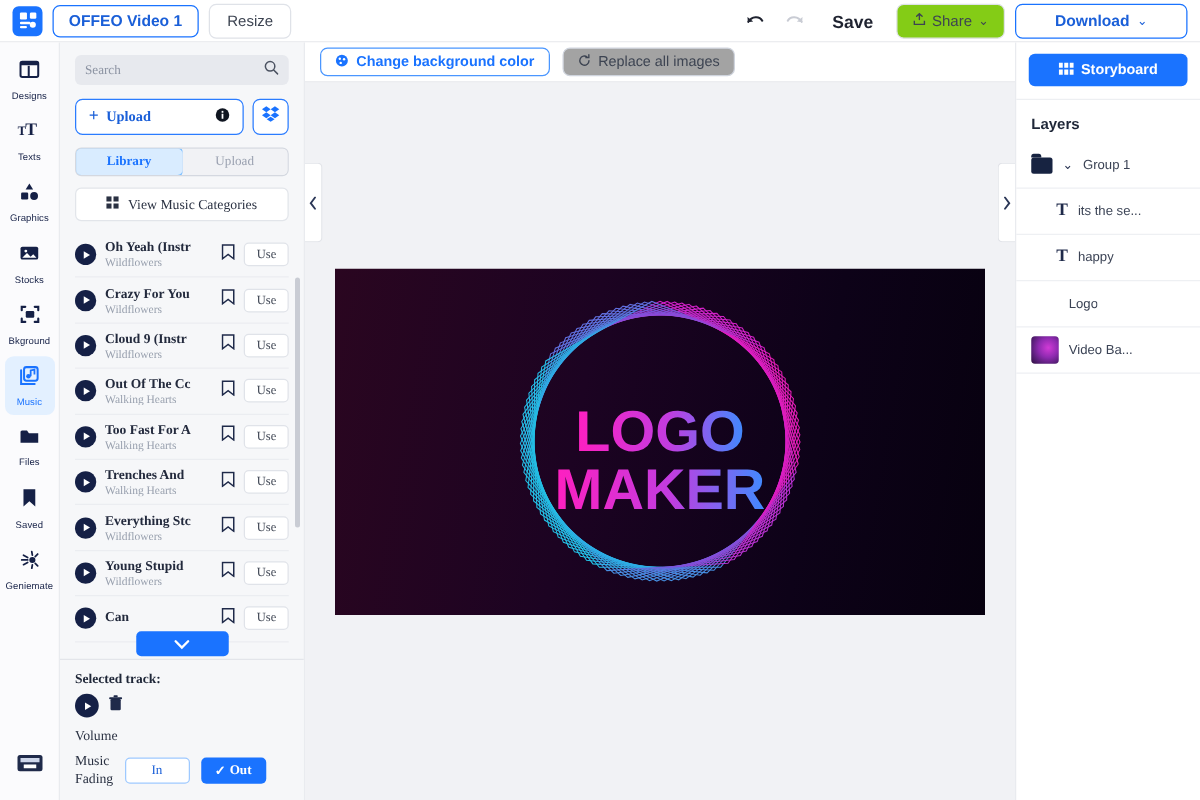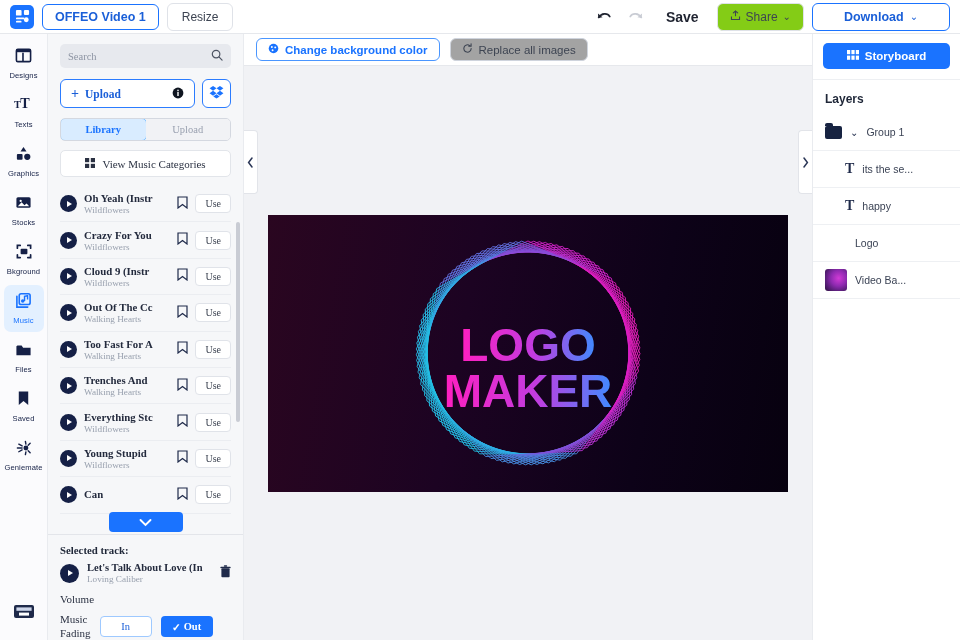--- a/index.html
+++ b/index.html
@@ -152,21 +152,21 @@
   }
   .more-btn {
     position: absolute; left: 50%; transform: translateX(-50%); bottom: 2px;
     width: 74px; height: 20px; background: #1a73ff; border-radius: 4px;
     display: flex; align-items: center; justify-content: center; z-index: 4;
   }
 
   
   .sel {
     border-top: 1px solid #e3e5ea; background: #f6f7f9;
-    padding: 9px 12px 0 12px;
+    padding: 9px 12px 10px 12px;
   }
   .sel-h { font-size: 10.8px; font-weight: bold; color: #1f2738; }
   .sel-row { display: flex; align-items: center; gap: 8px; margin-top: 6px; }
   .sel-name {
     font-size: 10.5px; color: #232a3d; font-weight: bold;
     white-space: nowrap; overflow: hidden;
   }
   .sel-art { font-size: 9.2px; color: #98a0ae; margin-top: 1px; }
   .vol-h { font-size: 11px; color: #2a3142; margin-top: 9px; }
   .vol-row { display: flex; align-items: center; gap: 9px; margin-top: 6px; }
@@ -601,24 +601,20 @@
           <svg width="13" height="9" viewBox="0 0 13 9">
             <path d="M1.5 2 L6.5 7 L11.5 2" stroke="#fff" stroke-width="1.9" fill="none" stroke-linecap="round"></path>
           </svg>
         </div>
       </div>
 
       <div class="sel">
         <div class="sel-h">Selected track:</div>
         <div class="sel-row">
           <div class="play-c" style="width:19px;height:19px;"></div>
-          <div class="tmeta">
-            <div class="sel-name">Let's Talk About Love (In</div>
-            <div class="sel-art">Loving Caliber</div>
-          </div>
           <span>
             <svg width="11" height="13" viewBox="0 0 11 13">
               <rect x="1.4" y="3.2" width="8.2" height="9" rx="1" fill="#1f2a4a"></rect>
               <rect x="0.3" y="1.8" width="10.4" height="1.5" rx="0.7" fill="#1f2a4a"></rect>
               <rect x="3.8" y="0.2" width="3.4" height="1.5" rx="0.7" fill="#1f2a4a"></rect>
             </svg>
           </span>
         </div>
 
         <div class="vol-h">Volume</div>

